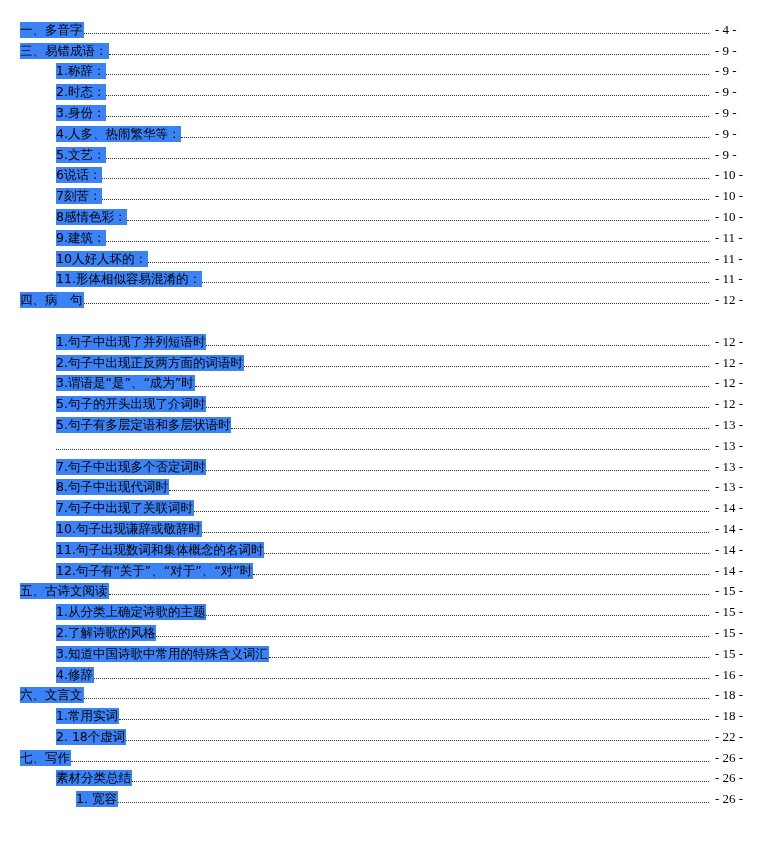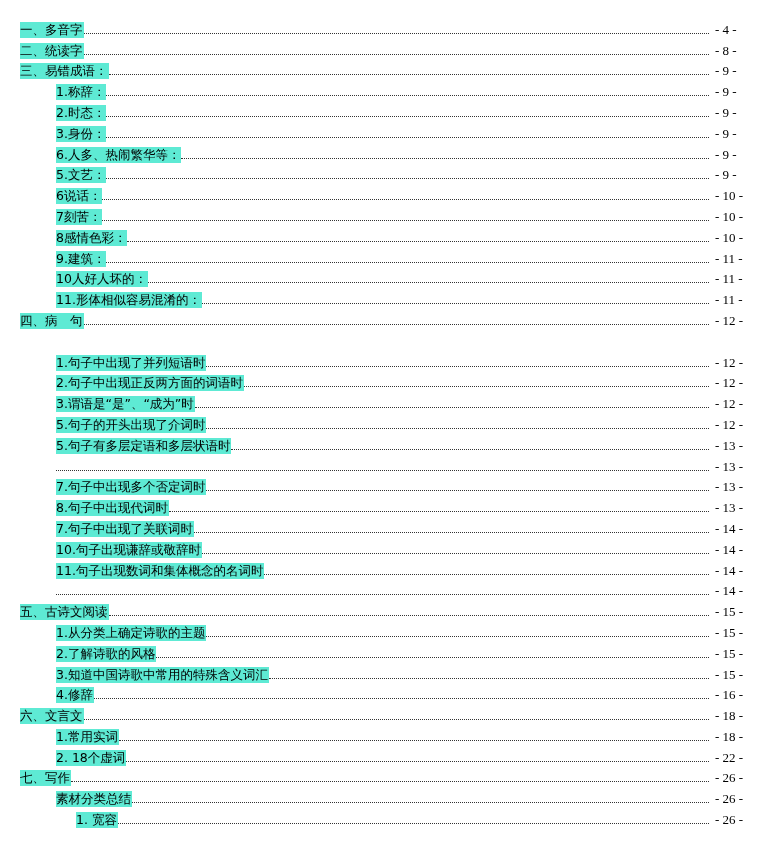--- a/index.html
+++ b/index.html
@@ -29,21 +29,21 @@
       font-size: 12.5px;
       line-height: 16px;
       white-space: nowrap;
     }
     .row.gap {
       height: 20.8px;
     }
     .row .label {
       flex: 0 0 auto;
       padding-right: 1px;
-      background: #5eead4;
+      background: #3b82f6;
     }
     .row .leader {
       flex: 1 1 auto;
       border-bottom: 1px dotted #333;
       margin-bottom: 4px;
       height: 1px;
       margin-right: 6px;
     }
     .row .page {
       flex: 0 0 auto;
@@ -59,46 +59,41 @@
 </head>
 <body>
 
 <div class="toc">
   <div class="row lvl1">
     <span class="label">一、多音字</span>
     <span class="leader"></span>
     <span class="page">- 4 -</span>
   </div>
   <div class="row lvl1">
-    <span class="label">二、统读字</span>
-    <span class="leader"></span>
-    <span class="page">- 8 -</span>
-  </div>
-  <div class="row lvl1">
     <span class="label">三、易错成语：</span>
     <span class="leader"></span>
     <span class="page">- 9 -</span>
   </div>
   <div class="row lvl2">
     <span class="label">1.称辞：</span>
     <span class="leader"></span>
     <span class="page">- 9 -</span>
   </div>
   <div class="row lvl2">
     <span class="label">2.时态：</span>
     <span class="leader"></span>
     <span class="page">- 9 -</span>
   </div>
   <div class="row lvl2">
     <span class="label">3.身份：</span>
     <span class="leader"></span>
     <span class="page">- 9 -</span>
   </div>
   <div class="row lvl2">
-    <span class="label">6.人多、热闹繁华等：</span>
+    <span class="label">4.人多、热闹繁华等：</span>
     <span class="leader"></span>
     <span class="page">- 9 -</span>
   </div>
   <div class="row lvl2">
     <span class="label">5.文艺：</span>
     <span class="leader"></span>
     <span class="page">- 9 -</span>
   </div>
   <div class="row lvl2">
     <span class="label">6说话：</span>
@@ -184,20 +179,21 @@
     <span class="label">10.句子出现谦辞或敬辞时</span>
     <span class="leader"></span>
     <span class="page">- 14 -</span>
   </div>
   <div class="row lvl2">
     <span class="label">11.句子出现数词和集体概念的名词时</span>
     <span class="leader"></span>
     <span class="page">- 14 -</span>
   </div>
   <div class="row lvl2">
+    <span class="label">12.句子有“关于”、“对于”、“对”时</span>
     <span class="leader"></span>
     <span class="page">- 14 -</span>
   </div>
   <div class="row lvl1">
     <span class="label">五、古诗文阅读</span>
     <span class="leader"></span>
     <span class="page">- 15 -</span>
   </div>
   <div class="row lvl2">
     <span class="label">1.从分类上确定诗歌的主题</span>

